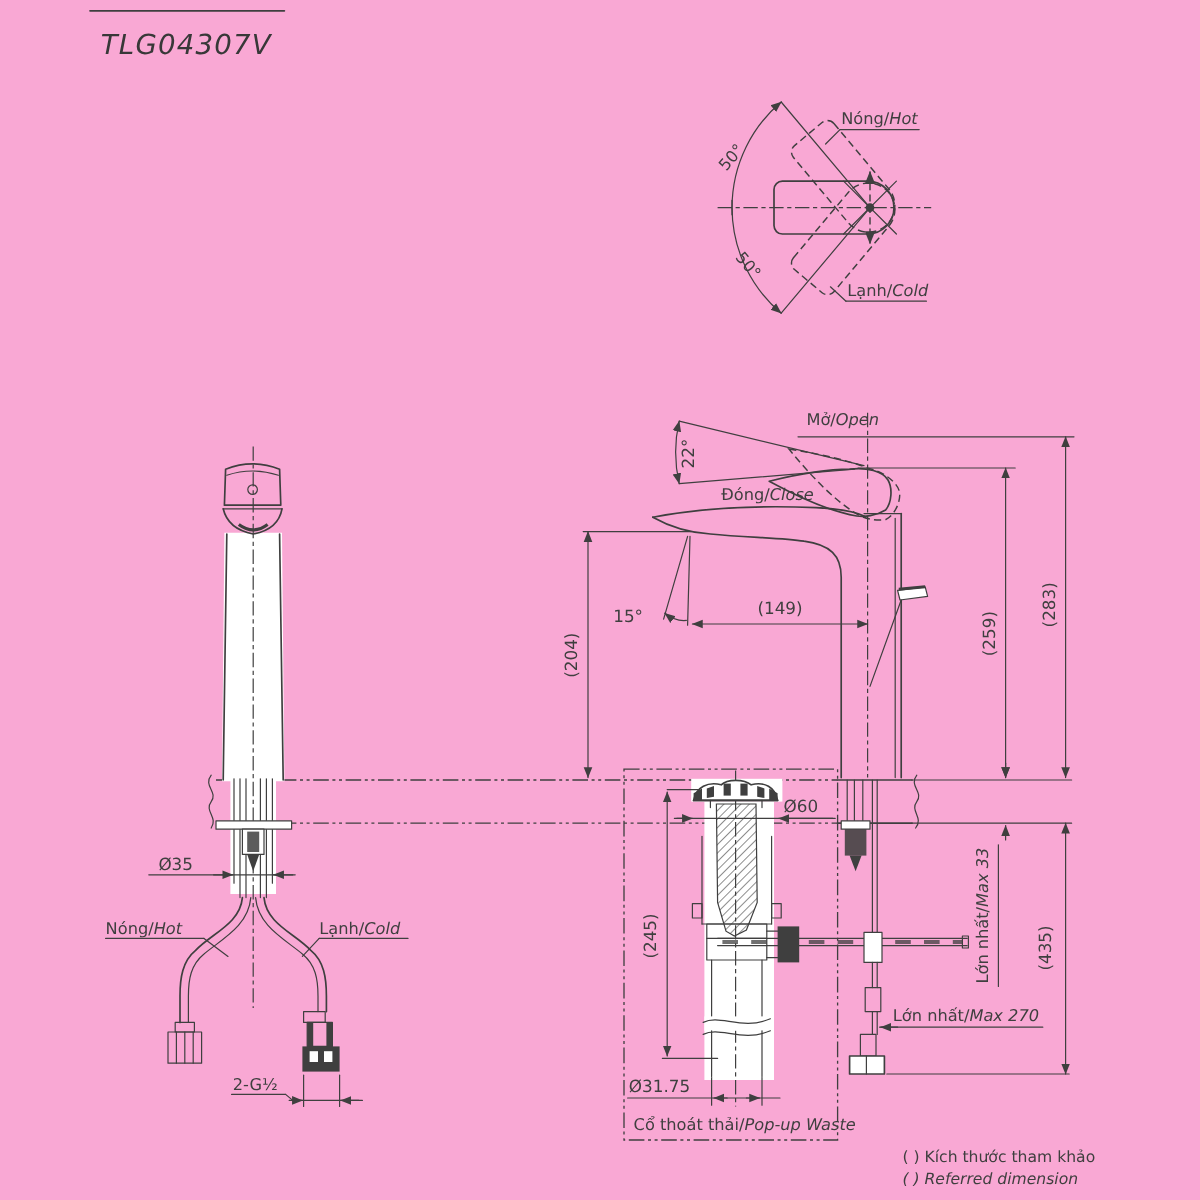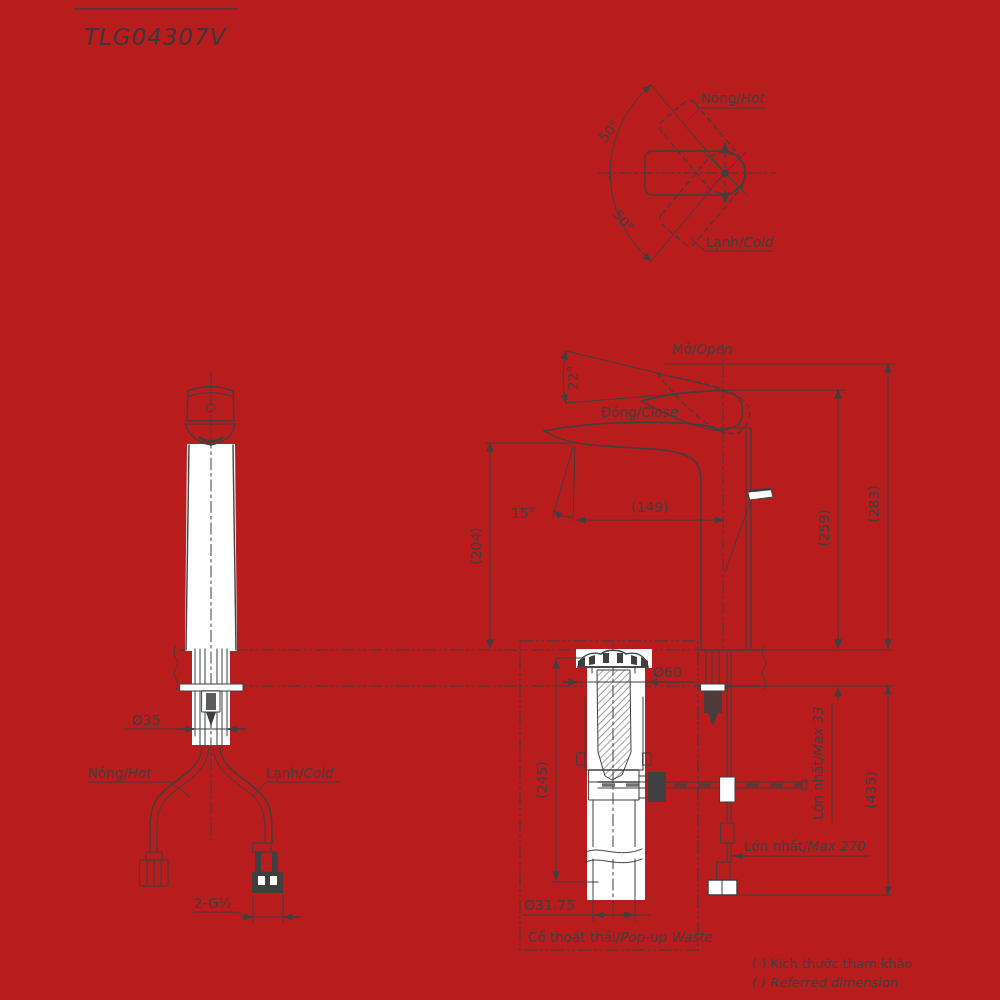--- a/index.html
+++ b/index.html
@@ -1,16 +1,16 @@
 <!DOCTYPE html>
 <html><head>
 <meta charset="utf-8">
 <style>
   html,body{margin:0;padding:0;background:#fff;}
-  .stage{position:relative;width:1000px;height:1000px;background:#b91c1c;overflow:hidden;}
+  .stage{position:relative;width:1000px;height:1000px;background:#f9a8d4;overflow:hidden;}
   svg text{font-family:"DejaVu Sans","Liberation Sans",sans-serif;fill:#3f3f3f;}
   .t{font-size:14px;}
   .ts{font-size:13.5px;}
   .tt{font-size:13px;}
   .it{font-style:italic;}
   .ttl{font-size:23px;font-style:italic;letter-spacing:1px;fill:#383838;}
   .ln{fill:none;stroke:#3f3f3f;stroke-width:1.4;stroke-linecap:round;stroke-linejoin:round;}
   .tn{fill:none;stroke:#3f3f3f;stroke-width:1;stroke-linecap:round;stroke-linejoin:round;}
   .th{fill:none;stroke:#3f3f3f;stroke-width:2.6;}
   .ph{fill:none;stroke:#3f3f3f;stroke-width:1.1;stroke-dasharray:13 3 2.5 3 2.5 3;}

